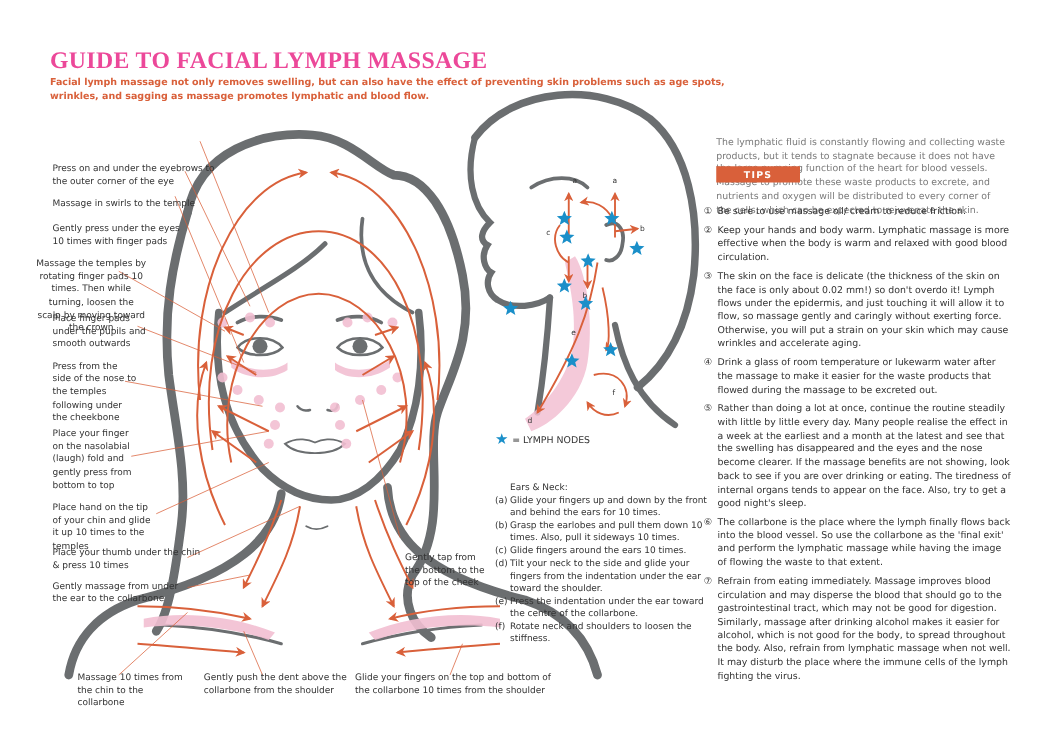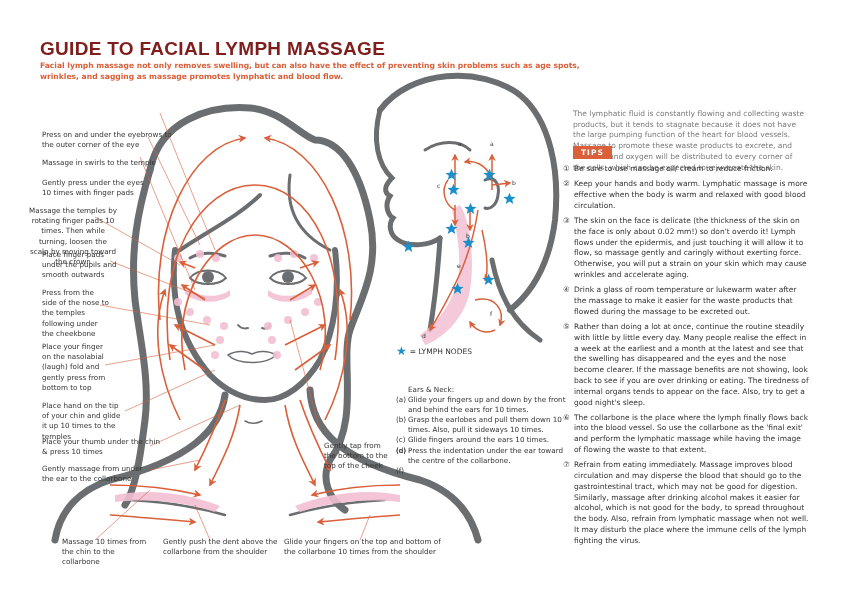--- a/index.html
+++ b/index.html
@@ -1,22 +1,22 @@
 <!DOCTYPE html>
 <html><head>
 <meta charset="utf-8">
 <style>
   html, body { margin:0; padding:0; background:#ffffff; }
   body { width:841px; height:595px; position:relative; overflow:hidden; font-family:"DejaVu Sans", sans-serif; color:#2f2f2f; }
-  .title { position:absolute; left:40px; top:38px; font-family:Liberation Sans, sans-serif; font-weight:bold; font-size:19px; letter-spacing:0.3px; color:#7f1d1d; white-space:nowrap; }
+  .title { position:absolute; left:40px; top:38px; font-family:Liberation Serif, serif; font-weight:bold; font-size:19px; letter-spacing:0.3px; color:#ec4899; white-space:nowrap; }
   .subtitle { position:absolute; left:40px; top:61px; width:540px; font-size:7.6px; line-height:10.5px; color:#d9603a; font-weight:bold; }
   .lbl { position:absolute; font-size:7.2px; line-height:10.2px; color:#333; }
   svg.art { position:absolute; left:0; top:0; }
   .intro { position:absolute; left:573px; top:62px; width:232px; font-size:7.5px; line-height:10.7px; color:#7a7a7a;margin-top:47px; }
-  .tips-badge { position:absolute; left:573px; top:146px; background:#d9603a; color:#fff; font-weight:bold; font-size:7.5px; letter-spacing:1px; padding:2px 8px; }
+  .tips-badge { position:absolute; left:573px; top:133px; background:#d9603a; color:#fff; font-weight:bold; font-size:7.5px; letter-spacing:1px; padding:2px 22px; }
   .tips { position:absolute; left:563px; top:164px; width:246px; margin:0; padding:0; list-style:none; }
   .tips li { position:relative; font-size:7.5px; line-height:10.8px; color:#333; padding-left:11px; margin-bottom:4.4px; }
   .tips li .num { position:absolute; left:0; top:0; }
   .legend { position:absolute; left:396px; top:346px; font-size:7.5px; color:#333; display:flex; align-items:center; gap:3px; }
   .legend .star { color:#1a8fc9; font-size:12px; line-height:10px; }
   .ears { position:absolute; left:396px; top:385px; width:180px; font-size:7.2px; line-height:10.1px; color:#333; }
   .ears .h { padding-left:12px; }
   .ears .row { position:relative; padding-left:12px; }
   .ears .row .k { position:absolute; left:0; top:0; }
 </style>
@@ -204,23 +204,23 @@
 <div class="legend">
   <span class="star">★</span>
   <span>= LYMPH NODES</span>
 </div>
 
 <div class="ears">
   <div class="h">Ears &amp; Neck:</div>
   <div class="row"><span class="k">(a)</span><span>Glide your fingers up and down by the front and behind the ears for 10 times.</span></div>
   <div class="row"><span class="k">(b)</span><span>Grasp the earlobes and pull them down 10 times. Also, pull it sideways 10 times.</span></div>
   <div class="row"><span class="k">(c)</span><span>Glide fingers around the ears 10 times.</span></div>
-  <div class="row"><span class="k">(d)</span></div>
+  <div class="row"><span class="k">(d)</span><span>Tilt your neck to the side and glide your fingers from the indentation under the ear toward the shoulder.</span></div>
   <div class="row"><span class="k">(e)</span><span>Press the indentation under the ear toward the centre of the collarbone.</span></div>
-  <div class="row"><span class="k">(f)</span></div>
+  <div class="row"><span class="k">(f)</span><span>Rotate neck and shoulders to loosen the stiffness.</span></div>
 </div>
 
 <div class="intro">The lymphatic fluid is constantly flowing and collecting waste products, but it tends to stagnate because it does not have the large pumping function of the heart for blood vessels. Massage to promote these waste products to excrete, and nutrients and oxygen will be distributed to every corner of the cells, which can be expected to rejuvenate the skin.</div>
 <div class="tips-badge">TIPS</div>
 <ul class="tips">
   <li><span class="num">①</span><span>Be sure to use massage oil/ cream to reduce friction.</span></li>
   <li><span class="num">②</span><span>Keep your hands and body warm. Lymphatic massage is more effective when the body is warm and relaxed with good blood circulation.</span></li>
   <li><span class="num">③</span><span>The skin on the face is delicate (the thickness of the skin on the face is only about 0.02 mm!) so don't overdo it! Lymph flows under the epidermis, and just touching it will allow it to flow, so massage gently and caringly without exerting force. Otherwise, you will put a strain on your skin which may cause wrinkles and accelerate aging.</span></li>
   <li><span class="num">④</span><span>Drink a glass of room temperature or lukewarm water after the massage to make it easier for the waste products that flowed during the massage to be excreted out.</span></li>
   <li><span class="num">⑤</span><span>Rather than doing a lot at once, continue the routine steadily with little by little every day. Many people realise the effect in a week at the earliest and a month at the latest and see that the swelling has disappeared and the eyes and the nose become clearer. If the massage benefits are not showing, look back to see if you are over drinking or eating. The tiredness of internal organs tends to appear on the face. Also, try to get a good night's sleep.</span></li>

